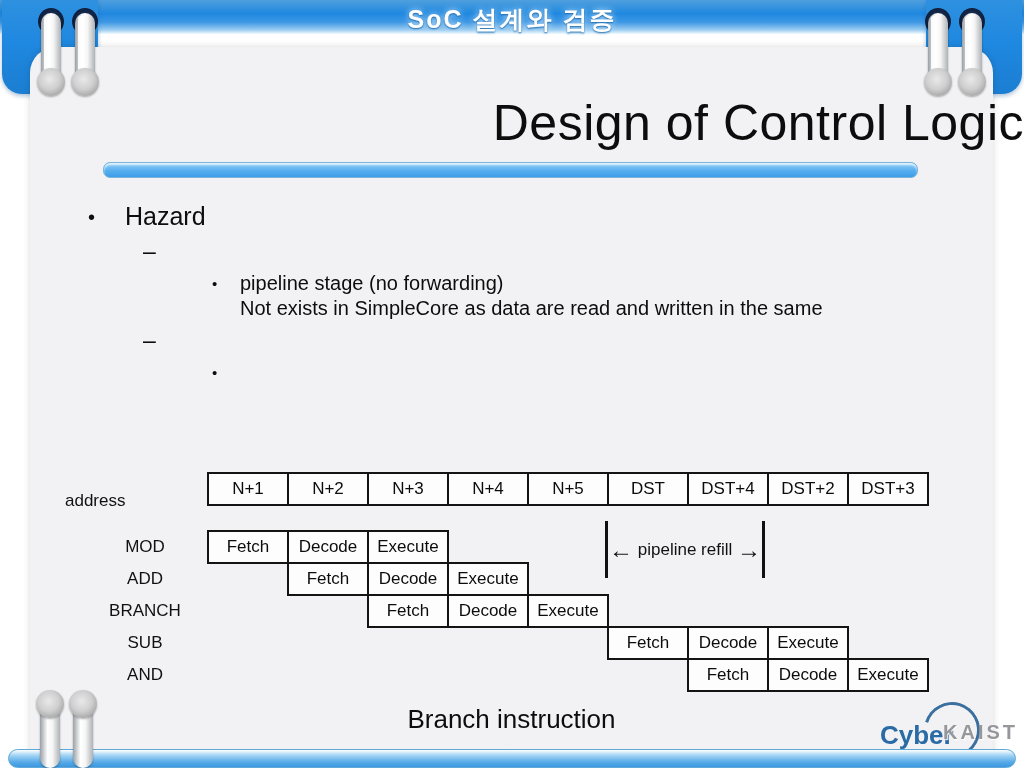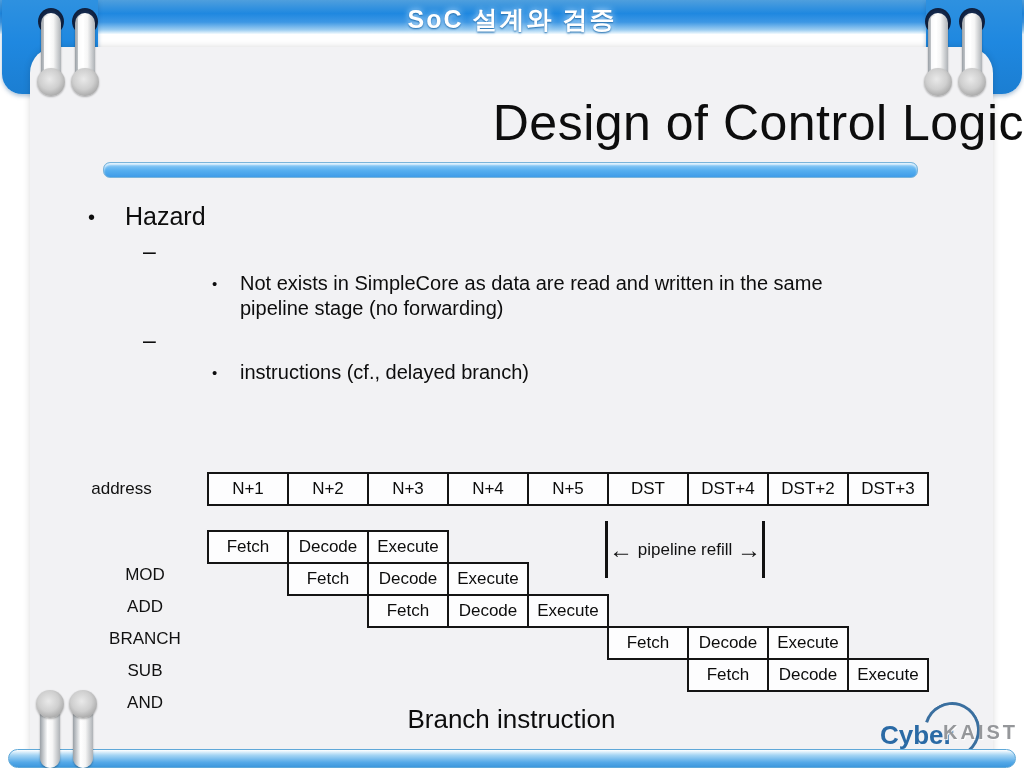--- a/index.html
+++ b/index.html
@@ -79,33 +79,33 @@
   .b2{font-size:23px;}
   .b2a{left:143px;top:238px;}
   .b2b{left:143px;top:327px;}
   .b2 .marker{width:33px;}
   .b3{font-size:20px;line-height:25px;}
   .b3a{left:212px;top:271px;}
   .b3b{left:212px;top:360px;}
   .b3 .marker{width:28px;font-size:15px;line-height:25px;}
   
   .addr-label{
-    position:absolute;left:65px;top:472px;width:113px;height:34px;line-height:34px;
-    text-align:center;font-size:17px;z-index:3;
+    position:absolute;left:65px;top:484px;width:113px;height:34px;line-height:34px;
+    text-align:left;font-size:17px;z-index:3;
   }
   .prow{position:absolute;display:flex;z-index:3;}
   .cell{
     box-sizing:border-box;width:82px;height:34px;margin-left:-2px;
     border:2px solid #141414;background:#fdfdfe;
     text-align:center;font-size:17px;line-height:30px;color:#0c0c0c;
   }
   .cell:first-child{margin-left:0;}
   .row-label{
     position:absolute;left:85px;width:120px;height:34px;line-height:34px;
-    text-align:center;font-size:17px;z-index:3;margin-top:28px;
+    text-align:center;font-size:17px;z-index:3;
   }
   .refill{
     position:absolute;left:605px;top:521px;width:160px;height:57px;
     border-left:3px solid #111;border-right:3px solid #111;
     display:flex;align-items:center;justify-content:space-between;
     padding:0 1px;box-sizing:border-box;font-size:17px;z-index:3;
   }
   .refill .arr{font-size:24px;font-weight:bold;line-height:1;}
   .refill .lbl{white-space:nowrap;}
   .caption{
@@ -180,31 +180,30 @@
 <div class="bullet b1">
   <span class="marker">•</span>
   <span>Hazard</span>
 </div>
 <div class="bullet b2 b2a">
   <span class="marker">–</span>
 </div>
 <div class="bullet b3 b3a">
   <span class="marker">•</span>
   <span>
+    <div>pipeline stage (no forwarding)</div>
     <div>Not exists in SimpleCore as data are read and written in the same</div>
-    <div>pipeline stage (no forwarding)</div>
   </span>
 </div>
 <div class="bullet b2 b2b">
   <span class="marker">–</span>
 </div>
 <div class="bullet b3 b3b">
   <span class="marker">•</span>
   <span>
-    <div>instructions (cf., delayed branch)</div>
   </span>
 </div>
 
 <div class="addr-label">address</div>
 <div class="prow" style="left:207px;top:472px">
   <div class="cell">N+1</div>
   <div class="cell">N+2</div>
   <div class="cell">N+3</div>
   <div class="cell">N+4</div>
   <div class="cell">N+5</div>

